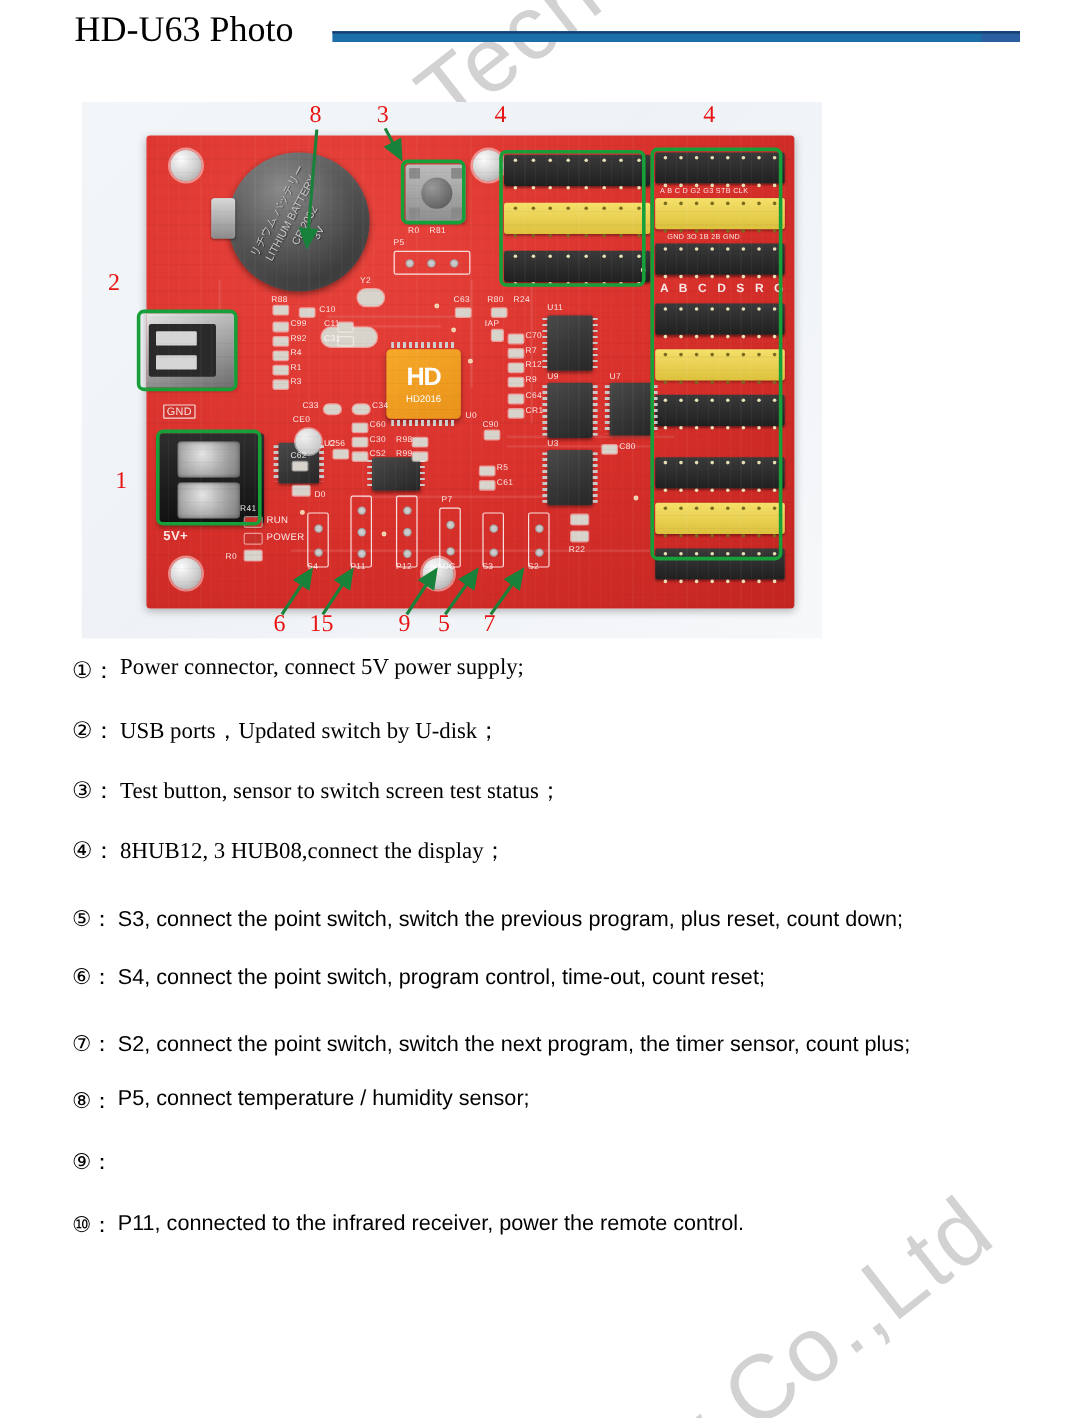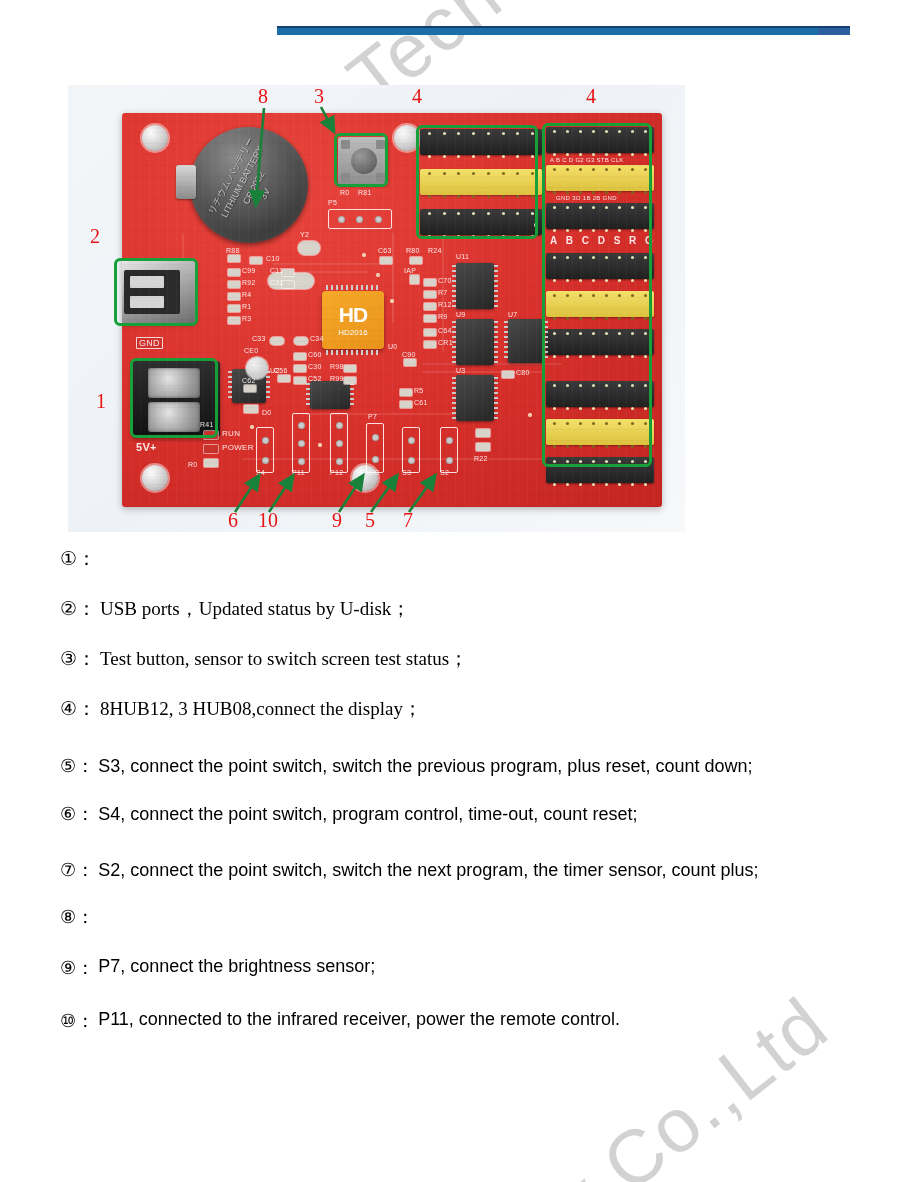--- a/index.html
+++ b/index.html
@@ -252,20 +252,21 @@
   .item.serif{font-family:"Liberation Serif",serif;font-size:19px;}
   .item.sans{font-family:"Liberation Sans",sans-serif;font-size:18px;}
 </style>
 </head>
 <body>
 
 <div class="wm wm-top">Tech</div>
 <div class="wm wm-bottom">y Co.,Ltd</div>
 
 <div class="header">
+  <div class="title">HD-U63 Photo</div>
   <div class="title-rule"></div>
   <div class="title-rule-tail"></div>
 </div>
 
 <div class="photo">
 
   <div class="pcb">
 
     <div class="trace" style="left:150px;top:150px;width:120px;height:2px;"></div>
     <div class="trace" style="left:150px;top:158px;width:96px;height:2px;"></div>
@@ -943,35 +944,36 @@
     <path d="M341,427 L366,392" stroke="#18813a" stroke-width="2.6" fill="none" marker-end="url(#ah)"></path>
   </svg>
 
   <div class="cl" style="left:190px;top:0px;">8</div>
   <div class="cl" style="left:246px;top:0px;">3</div>
   <div class="cl" style="left:344px;top:0px;">4</div>
   <div class="cl" style="left:518px;top:0px;">4</div>
   <div class="cl" style="left:22px;top:140px;">2</div>
   <div class="cl" style="left:28px;top:305px;">1</div>
   <div class="cl" style="left:160px;top:424px;">6</div>
-  <div class="cl" style="left:190px;top:424px;">10</div>
+  <div class="cl" style="left:190px;top:424px;">15</div>
   <div class="cl" style="left:264px;top:424px;">9</div>
   <div class="cl" style="left:297px;top:424px;">5</div>
   <div class="cl" style="left:335px;top:424px;">7</div>
 </div>
 
 <div class="desc">
 
   <div class="item serif" style="margin-bottom:24px;">
     <span class="num">①：</span>
+    <span class="txt">Power connector, connect 5V power supply;</span>
   </div>
 
   <div class="item serif" style="margin-bottom:24px;">
     <span class="num">②：</span>
-    <span class="txt">USB ports，Updated status by U-disk；</span>
+    <span class="txt">USB ports，Updated switch by U-disk；</span>
   </div>
 
   <div class="item serif" style="margin-bottom:24px;">
     <span class="num">③：</span>
     <span class="txt">Test button, sensor to switch screen test status；</span>
   </div>
 
   <div class="item serif" style="margin-bottom:31px;">
     <span class="num">④：</span>
     <span class="txt">8HUB12, 3 HUB08,connect the display；</span>
@@ -987,25 +989,25 @@
     <span class="txt">S4, connect the point switch, program control, time-out, count reset;</span>
   </div>
 
   <div class="item sans" style="margin-bottom:21px;line-height:1.5;">
     <span class="num">⑦：</span>
     <span class="txt">S2, connect the point switch, switch the next program, the timer sensor, count plus;</span>
   </div>
 
   <div class="item sans" style="margin-bottom:27px;">
     <span class="num">⑧：</span>
+    <span class="txt">P5, connect temperature / humidity sensor;</span>
   </div>
 
   <div class="item sans" style="margin-bottom:29px;">
     <span class="num">⑨：</span>
-    <span class="txt">P7, connect the brightness sensor;</span>
   </div>
 
   <div class="item sans">
     <span class="num">⑩：</span>
     <span class="txt">P11, connected to the infrared receiver, power the remote control.</span>
   </div>
 
 </div>
 
 </body></html>

